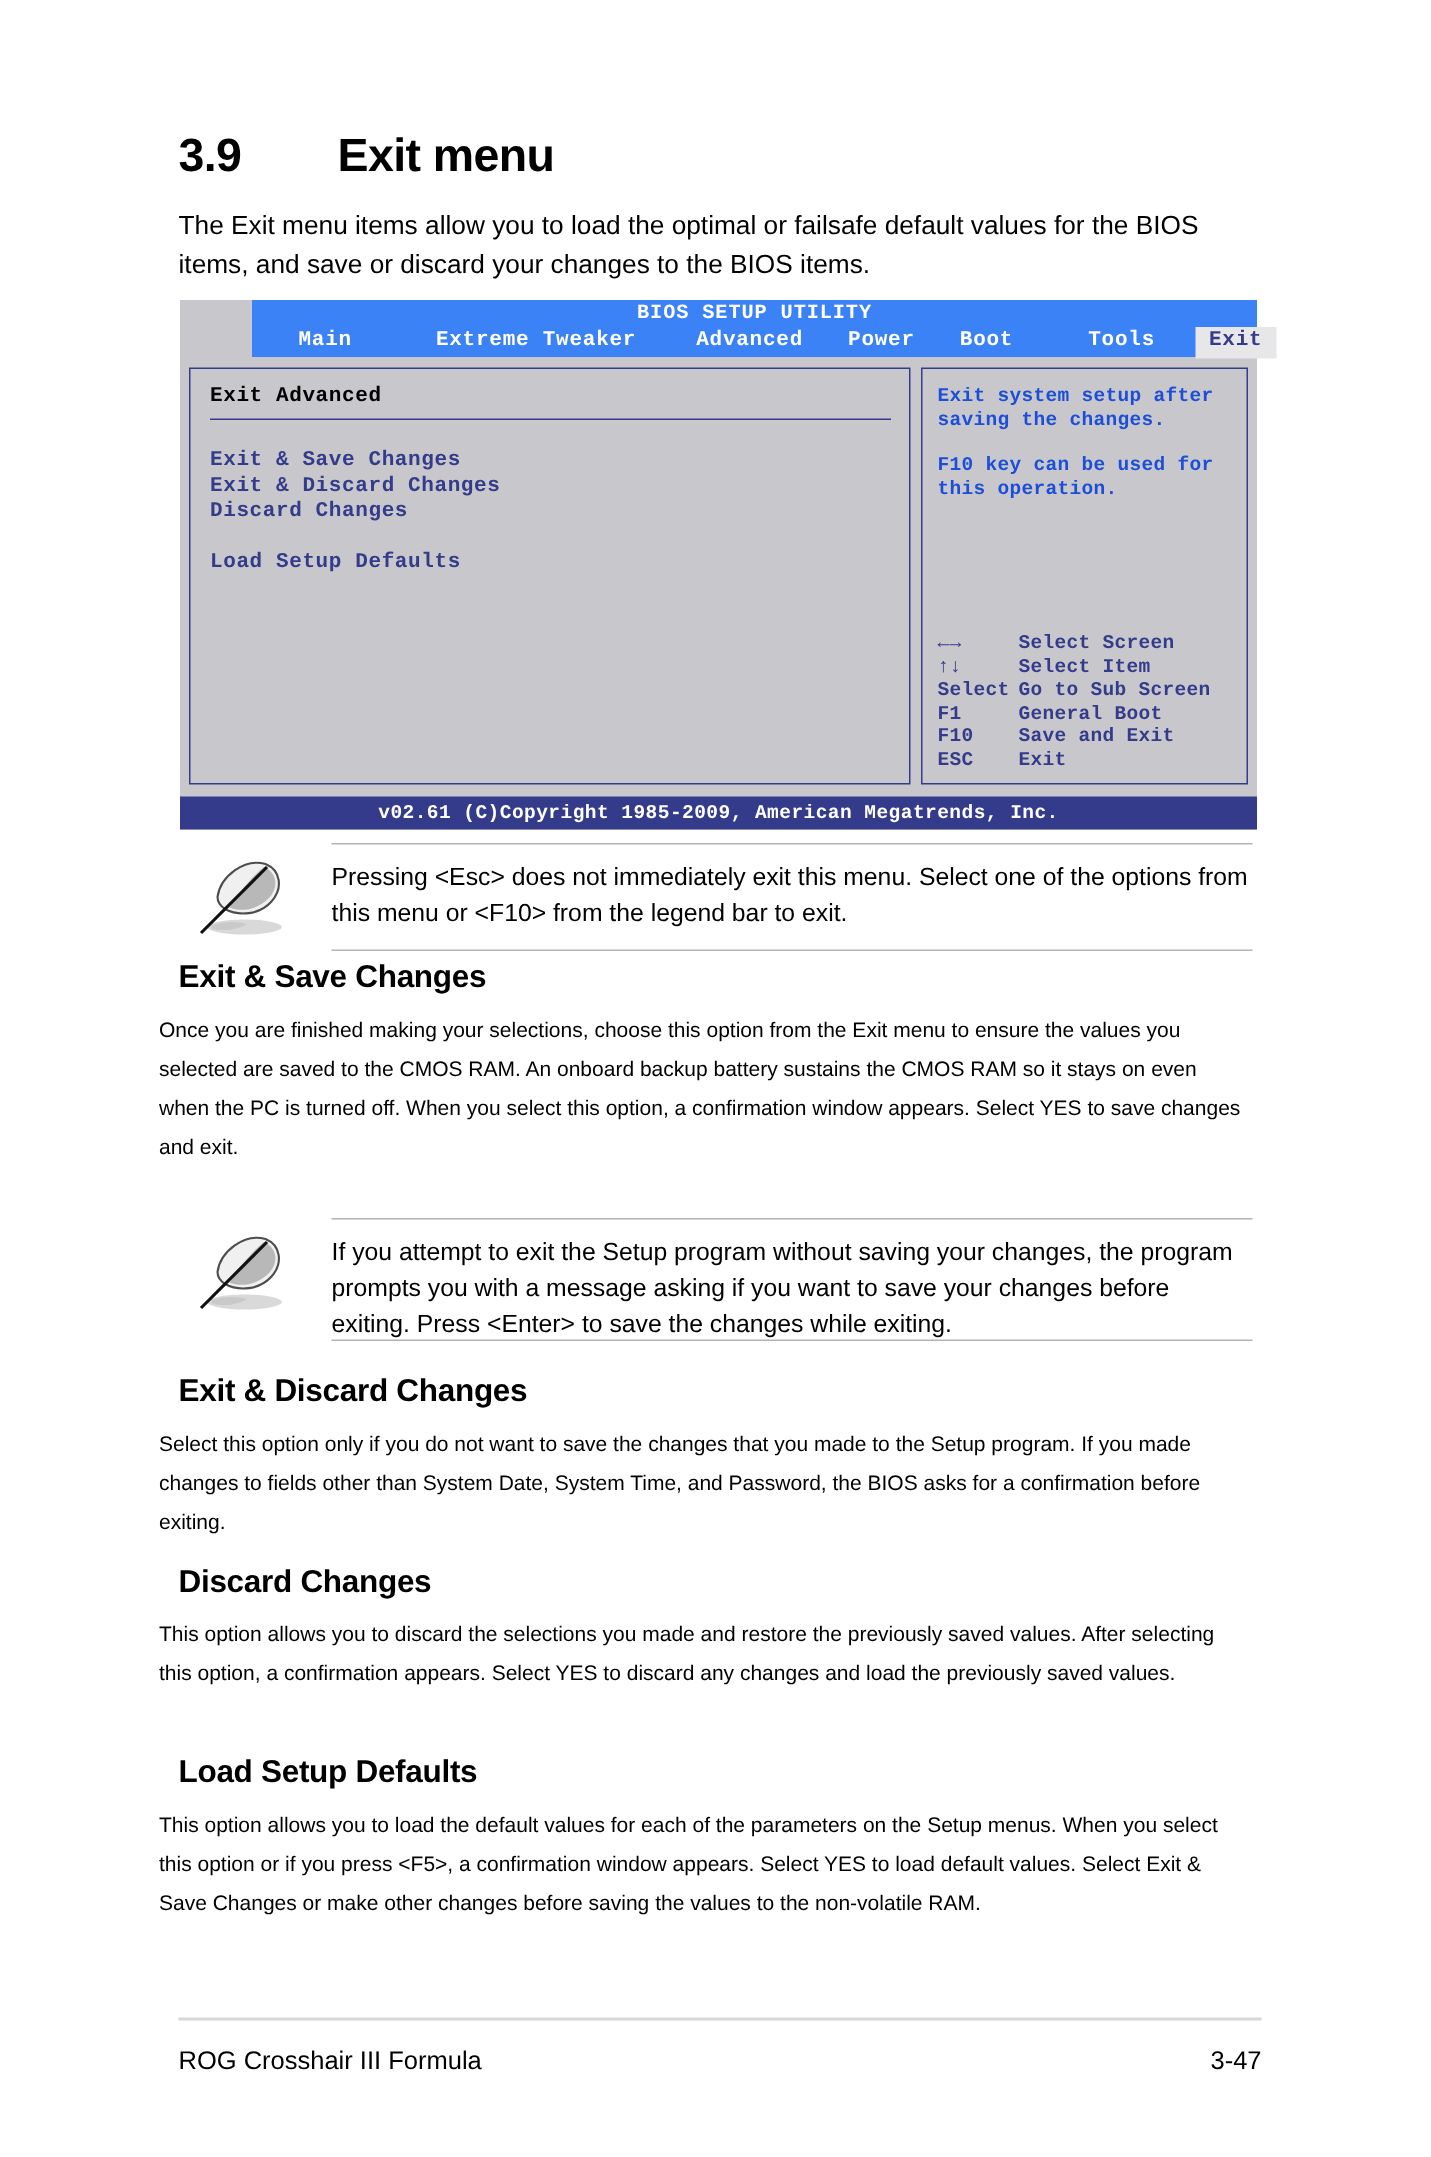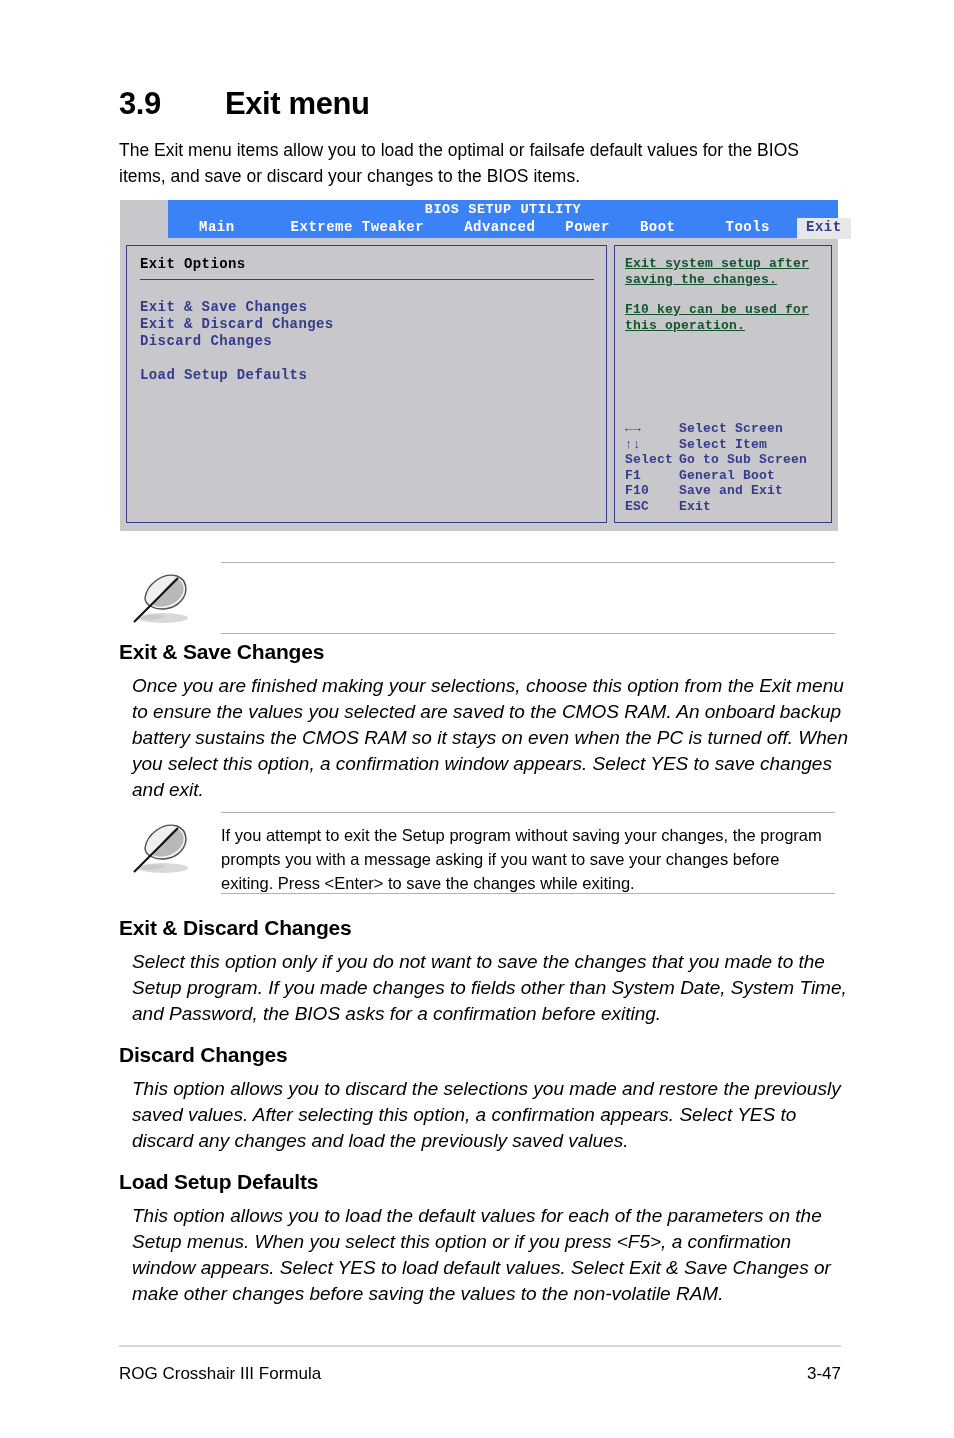--- a/index.html
+++ b/index.html
@@ -135,25 +135,24 @@
     color: #343b8a;
     letter-spacing: 0.4px;
     line-height: 17px;
     white-space: pre;
   }
   .opt-gap { height: 17px; }
 
   .help-text {
     font-size: 13px;
     font-weight: bold;
-    color: #14532d;
+    color: #1d4ed8;
     line-height: 15.5px;
     letter-spacing: 0.2px;
     white-space: pre;
-    text-decoration: underline;
   }
   .help-gap { height: 15px; }
 
   .legend {
     position: absolute;
     left: 10px;
     bottom: 8px;
     font-size: 13px;
     font-weight: bold;
     color: #343b8a;
@@ -218,25 +217,24 @@
   
   .sub-head {
     position: absolute;
     left: 119px;
     font-size: 21px;
     font-weight: bold;
     letter-spacing: -0.2px;
   }
   .para {
     position: absolute;
-    left: 132px;
+    left: 106px;
     width: 722px;
-    font-size: 19px;
+    font-size: 14px;
     line-height: 26px;
-    font-style: italic;
   }
 
   
   .foot-rule {
     position: absolute;
     left: 119px;
     top: 1345px;
     width: 722px;
     border-top: 2.5px solid #d8d8d8;
   }
@@ -276,21 +274,21 @@
         <span class="bios-tab t-power">Power</span>
         <span class="bios-tab t-boot">Boot</span>
         <span class="bios-tab t-tools">Tools</span>
         <span class="bios-tab active">Exit</span>
       </div>
     </div>
 
     <div class="bios-body">
 
       <div class="bios-left">
-        <div class="opt-title">Exit Options</div>
+        <div class="opt-title">Exit Advanced</div>
         <div class="opt-rule"></div>
         <div class="opt-item">Exit &amp; Save Changes</div>
         <div class="opt-item">Exit &amp; Discard Changes</div>
         <div class="opt-item">Discard Changes</div>
         <div class="opt-gap"></div>
         <div class="opt-item">Load Setup Defaults</div>
       </div>
 
       <div class="bios-right">
         <div class="help-text">Exit system setup after</div>
@@ -322,34 +320,36 @@
           </div>
           <div class="legend-row">
             <span class="legend-key">ESC</span>
             <span class="legend-desc">Exit</span>
           </div>
         </div>
       </div>
 
     </div>
 
+    <div class="bios-footer">v02.61 (C)Copyright 1985-2009, American Megatrends, Inc.</div>
   </div>
 
   <div class="note" style="top:562px;height:72px;">
     <div class="note-rule"></div>
     <div class="note-inner">
       <div class="quill">
         <svg width="72" height="56" viewBox="0 0 72 56">
           <ellipse cx="38" cy="46" rx="25" ry="5" fill="#d9d9d9"></ellipse>
           <path d="M52 4 C62 8 64 20 56 29 C48 38 34 39 25 34 C22 32 20 29 20 26 C22 12 38 0 52 4 Z" fill="#f0f0f0" stroke="#4d4d4d" stroke-width="1.4"></path>
           <path d="M51 6 C60 10 61 20 54 27 C46 35 35 36 28 33 C34 24 42 13 51 6 Z" fill="#b8b8b8"></path>
           <path d="M53 6 L9 50" stroke="#111111" stroke-width="2.1" fill="none"></path>
           <path d="M16 45 C24 42 33 42 40 44 C33 48 24 49 16 47 Z" fill="#c9c9c9"></path>
         </svg>
       </div>
+      <div class="note-text">Pressing &lt;Esc&gt; does not immediately exit this menu. Select one of the options from this menu or &lt;F10&gt; from the legend bar to exit.</div>
     </div>
     <div class="note-rule bottom"></div>
   </div>
 
   <div class="sub-head" style="top:640px;">Exit &amp; Save Changes</div>
   <div class="para" style="top:673px;">Once you are finished making your selections, choose this option from the Exit menu to ensure the values you selected are saved to the CMOS RAM. An onboard backup battery sustains the CMOS RAM so it stays on even when the PC is turned off. When you select this option, a confirmation window appears. Select YES to save changes and exit.</div>
 
   <div class="note" style="top:812px;height:82px;">
     <div class="note-rule"></div>
     <div class="note-inner">

